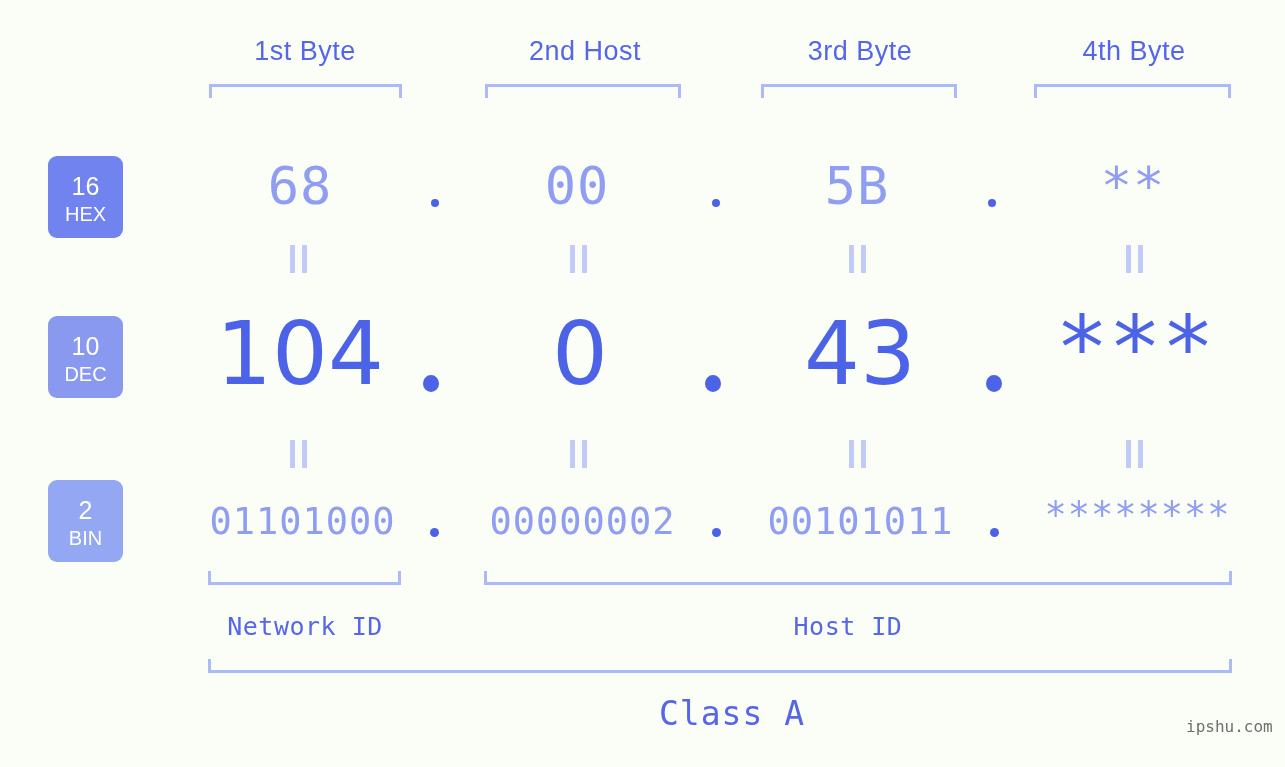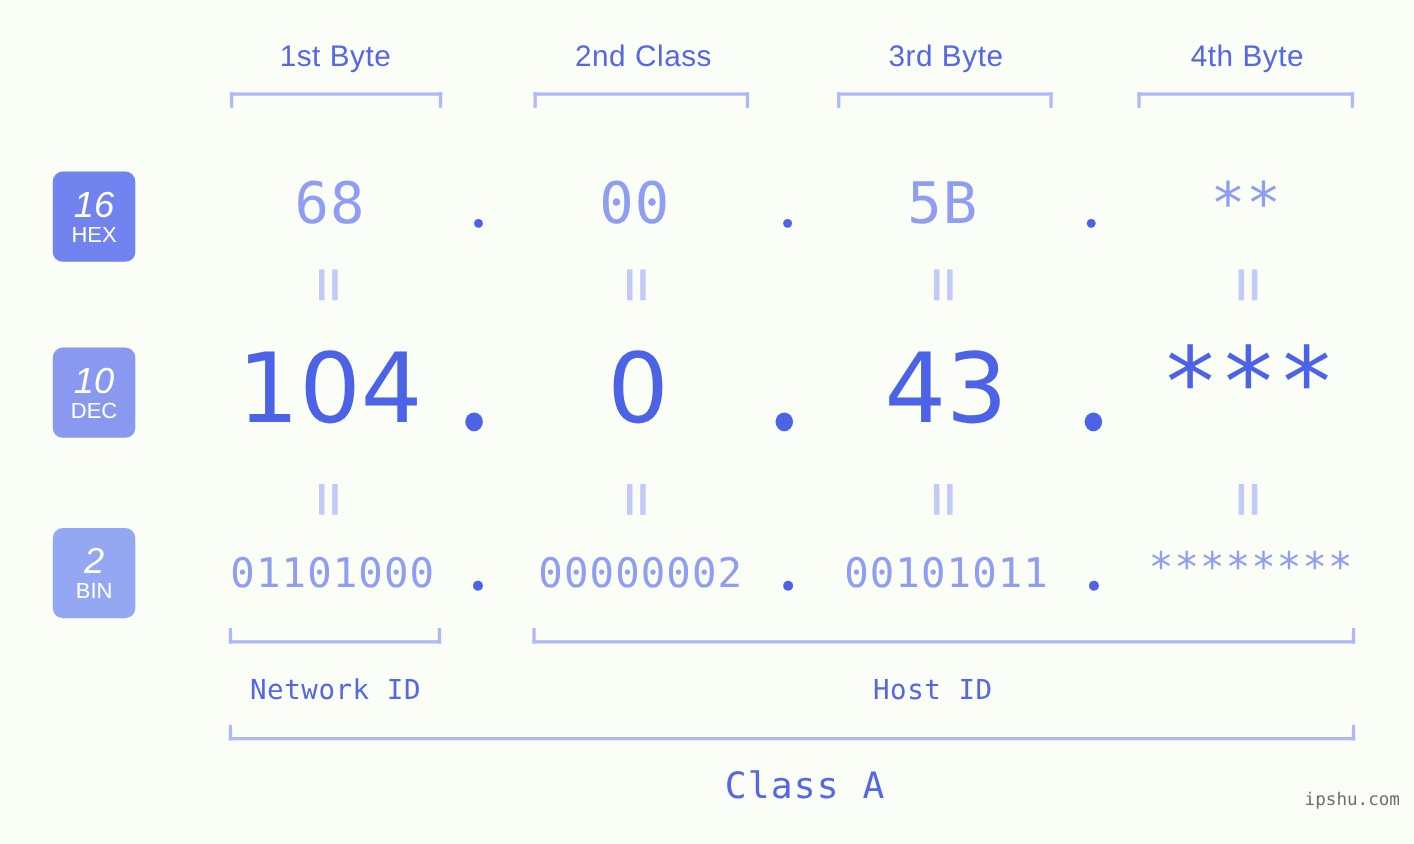--- a/index.html
+++ b/index.html
@@ -56,24 +56,23 @@
     border-radius: 9px;
     display: flex;
     flex-direction: column;
     align-items: center;
     justify-content: center;
     color: #ffffff;
     font-family: "Liberation Sans", sans-serif;
     box-sizing: border-box;
   }
   .badge .num {
-    font-size: 33px;
+    font-size: 25px;
     line-height: 34px;
     font-weight: 400;
-    font-style: italic;
   }
   .badge .nm {
     font-size: 20px;
     line-height: 23px;
     font-weight: 400;
   }
   .badge-hex { background: #7183ef; height: 82px; }
   .badge-dec { background: #8a99f0; height: 82px; }
   .badge-bin { height: 82px; background: #93a7f2; }
 
@@ -152,21 +151,21 @@
     color: #6f6f6f;
     white-space: nowrap;
   }
 </style>
 </head>
 <body>
 
 <div id="stage">
 
   <div class="byte-label" style="left:205px; top:36px; width:200px;">1st Byte</div>
-  <div class="byte-label" style="left:485px; top:36px; width:200px;">2nd Class</div>
+  <div class="byte-label" style="left:485px; top:36px; width:200px;">2nd Host</div>
   <div class="byte-label" style="left:762px; top:36px; width:196px;">3rd Byte</div>
   <div class="byte-label" style="left:1034px; top:36px; width:200px;">4th Byte</div>
 
   <div class="bracket-down" style="left:209px; top:84px; width:193px;"></div>
   <div class="bracket-down" style="left:485px; top:84px; width:196px;"></div>
   <div class="bracket-down" style="left:761px; top:84px; width:196px;"></div>
   <div class="bracket-down" style="left:1034px; top:84px; width:197px;"></div>
 
   <div class="badge badge-hex" style="left:48px; top:156px;">
     <span class="num">16</span>

